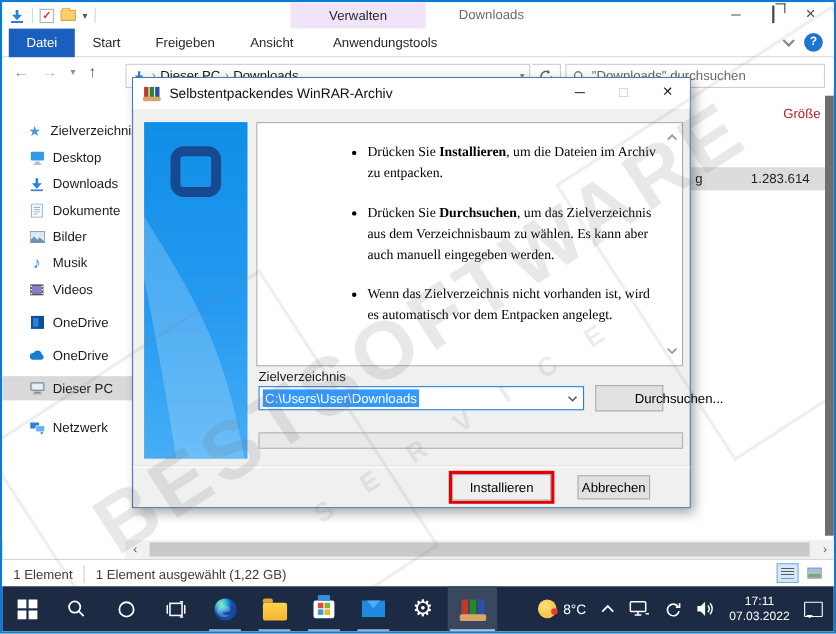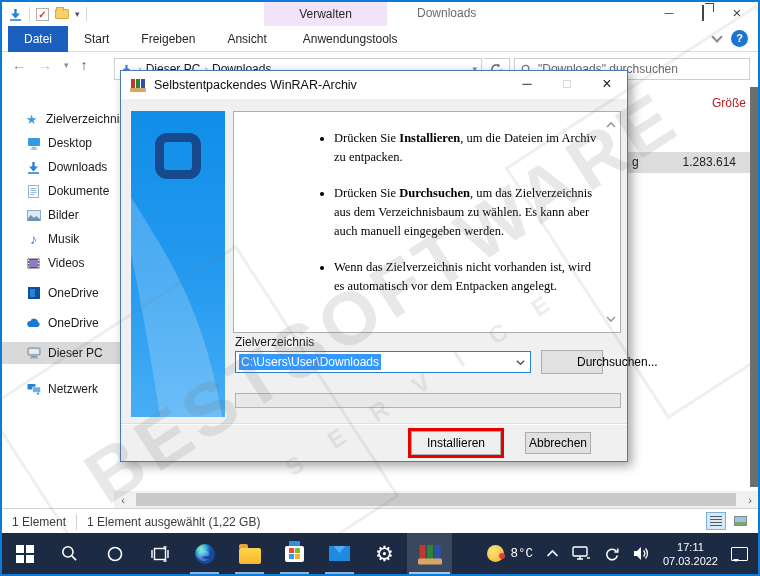--- a/index.html
+++ b/index.html
@@ -112,21 +112,21 @@
   .tb-cell{width:45px;height:41px;display:flex;align-items:center;justify-content:center;position:relative;}
   .tb-cell.run:after{content:"";position:absolute;bottom:0;left:8px;right:8px;height:2px;background:#87b6dd;}
   .tb-cell.active{background:#39475f;}
   .tb-cell.active:after{left:2px;right:2px;background:#9ec8ec;}
   .startgrid{display:grid;grid-template-columns:8px 8px;grid-template-rows:8px 8px;gap:2px;}
   .startgrid span{background:#fff;}
   .tb-right{margin-left:auto;display:flex;align-items:center;gap:13px;padding-right:10px;height:41px;}
   .weather{display:flex;align-items:center;gap:6px;}
   .sun{width:17px;height:17px;border-radius:50%;background:radial-gradient(circle at 35% 35%,#ffe27a,#f2b32a);position:relative;}
   .sun:after{content:"";position:absolute;right:-1px;top:8px;width:6px;height:6px;border-radius:50%;background:#e23b3b;}
-  .temp{font-size:12.5px;font-family:Liberation Mono, monospace;}
+  .temp{font-size:12.5px;}
   .clock{text-align:center;font-size:11px;line-height:14px;}
   .ac-icon{width:17px;height:14px;border:1.5px solid #fff;border-radius:1px;position:relative;}
   .ac-icon:after{content:"";position:absolute;left:1px;bottom:-5px;border:3px solid transparent;border-top-color:#fff;}
   .folder-tb{position:relative;width:22px;height:16px;background:linear-gradient(#ffd34d,#f5b72e);border-radius:2px;margin-top:4px;}
   .folder-tb:before{content:"";position:absolute;top:-4px;left:0;width:9px;height:4px;background:#e8a33d;border-radius:2px 2px 0 0;}
   .storeicon{position:relative;width:19px;height:16px;background:#fff;border-radius:2px;display:grid;place-items:center;}
   .storeicon .grid{display:grid;grid-template-columns:5px 5px;grid-template-rows:5px 5px;gap:1px;}
   .storeicon .grid i:nth-child(1){background:#e64a34;}
   .storeicon .grid i:nth-child(2){background:#7fb63c;}
   .storeicon .grid i:nth-child(3){background:#3a9be0;}

